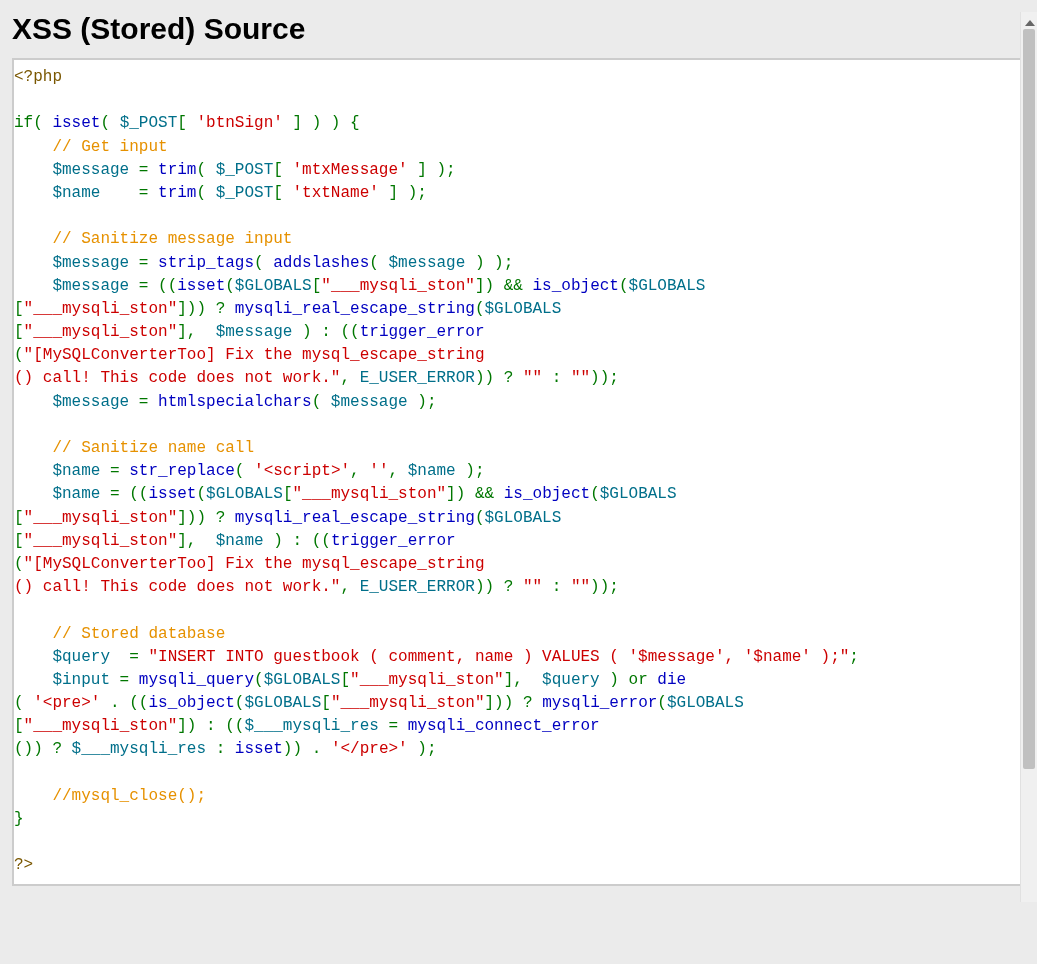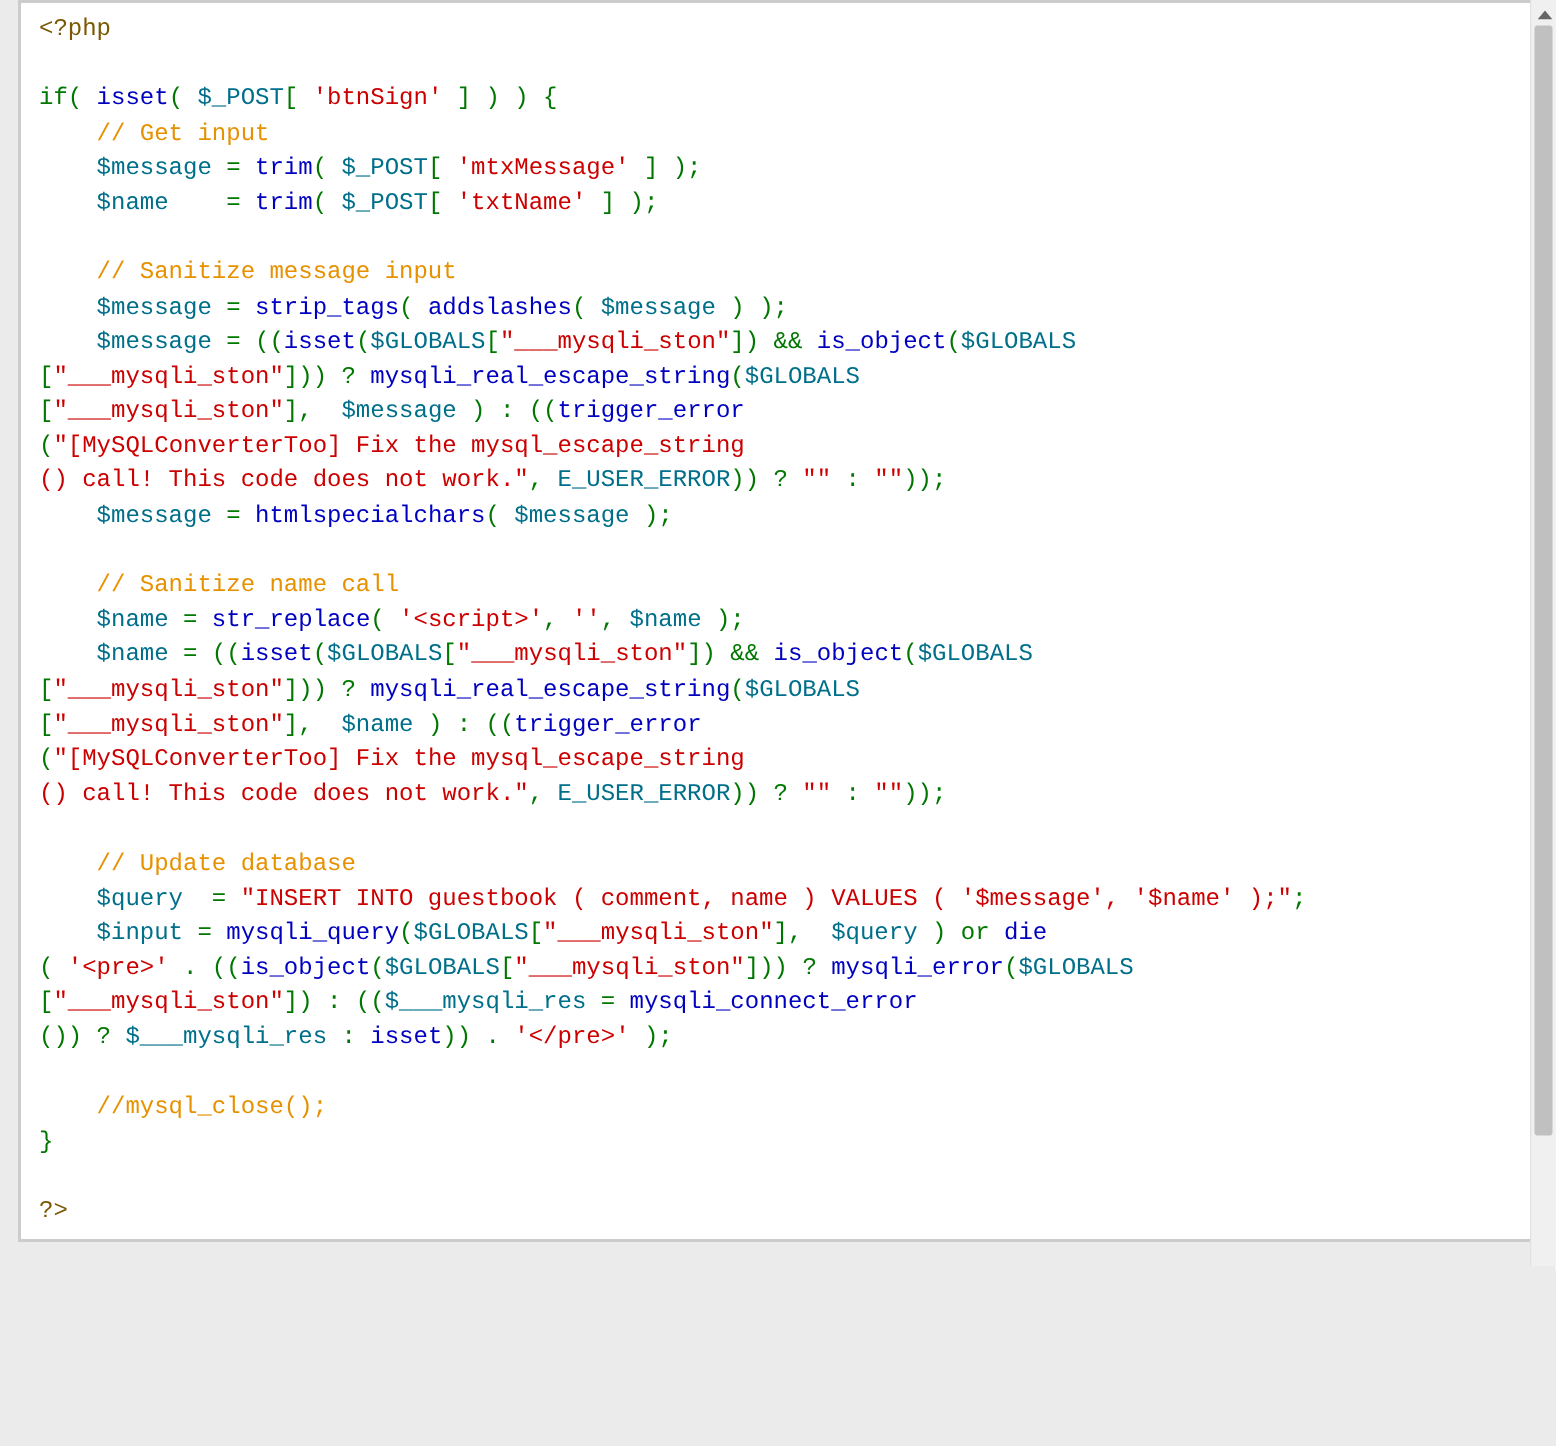--- a/index.html
+++ b/index.html
@@ -16,21 +16,21 @@
     .heading {
       font-size: 30px;
       font-weight: bold;
       color: #000;
       margin: 12px 0 12px 12px;
     }
     .code-box {
       margin: 0 12px 16px 12px;
       border: 2px solid #ccc;
       background: #fff;
-      padding: 6px 12px;
+      padding: 6px 0;
       font-family: "Courier New", Courier, monospace;
       font-size: 16px;
       line-height: 1.45;
       white-space: pre;
       overflow: auto;
     }
     .scrollbar {
       position: absolute;
       top: 0;
       right: 0;
@@ -73,20 +73,21 @@
     .c-orange { color: #e69100; }
     .c-red    { color: #cc0000; }
     .c-brown  { color: #7a5700; }
     .c-teal   { color: #006f8a; }
   </style>
 </head>
 <body>
 
 <div class="page">
 
+  <h1 class="heading">XSS (Stored) Source</h1>
 
 <div class="code-box"><span class="c-brown">&lt;?php</span>
 
 <span class="c-green">if</span><span class="c-green">( </span><span class="c-blue">isset</span><span class="c-green">( </span><span class="c-teal">$_POST</span><span class="c-green">[ </span><span class="c-red">'btnSign'</span><span class="c-green"> ] ) ) {</span>
 <span class="c-orange">    // Get input</span>
 <span>    </span><span class="c-teal">$message</span><span class="c-green"> = </span><span class="c-blue">trim</span><span class="c-green">( </span><span class="c-teal">$_POST</span><span class="c-green">[ </span><span class="c-red">'mtxMessage'</span><span class="c-green"> ] );</span>
 <span>    </span><span class="c-teal">$name</span><span class="c-green">    = </span><span class="c-blue">trim</span><span class="c-green">( </span><span class="c-teal">$_POST</span><span class="c-green">[ </span><span class="c-red">'txtName'</span><span class="c-green"> ] );</span>
 
 <span class="c-orange">    // Sanitize message input</span>
 <span>    </span><span class="c-teal">$message</span><span class="c-green"> = </span><span class="c-blue">strip_tags</span><span class="c-green">( </span><span class="c-blue">addslashes</span><span class="c-green">( </span><span class="c-teal">$message</span><span class="c-green"> ) );</span>
@@ -98,21 +99,21 @@
 <span>    </span><span class="c-teal">$message</span><span class="c-green"> = </span><span class="c-blue">htmlspecialchars</span><span class="c-green">( </span><span class="c-teal">$message</span><span class="c-green"> );</span>
 
 <span class="c-orange">    // Sanitize name call</span>
 <span>    </span><span class="c-teal">$name</span><span class="c-green"> = </span><span class="c-blue">str_replace</span><span class="c-green">( </span><span class="c-red">'&lt;script&gt;'</span><span class="c-green">, </span><span class="c-red">''</span><span class="c-green">, </span><span class="c-teal">$name</span><span class="c-green"> );</span>
 <span>    </span><span class="c-teal">$name</span><span class="c-green"> = ((</span><span class="c-blue">isset</span><span class="c-green">(</span><span class="c-teal">$GLOBALS</span><span class="c-green">[</span><span class="c-red">"___mysqli_ston"</span><span class="c-green">]) &amp;&amp; </span><span class="c-blue">is_object</span><span class="c-green">(</span><span class="c-teal">$GLOBALS</span>
 <span class="c-green">[</span><span class="c-red">"___mysqli_ston"</span><span class="c-green">])) ? </span><span class="c-blue">mysqli_real_escape_string</span><span class="c-green">(</span><span class="c-teal">$GLOBALS</span>
 <span class="c-green">[</span><span class="c-red">"___mysqli_ston"</span><span class="c-green">],  </span><span class="c-teal">$name</span><span class="c-green"> ) : ((</span><span class="c-blue">trigger_error</span>
 <span class="c-green">(</span><span class="c-red">"[MySQLConverterToo] Fix the mysql_escape_string
 () call! This code does not work."</span><span class="c-green">, </span><span class="c-teal">E_USER_ERROR</span><span class="c-green">)) ? </span><span class="c-red">""</span><span class="c-green"> : </span><span class="c-red">""</span><span class="c-green">));</span>
 
-<span class="c-orange">    // Update database</span>
+<span class="c-orange">    // Stored database</span>
 <span>    </span><span class="c-teal">$query</span><span class="c-green">  = </span><span class="c-red">"INSERT INTO guestbook ( comment, name ) VALUES ( '$message', '$name' );"</span><span class="c-green">;</span>
 <span>    </span><span class="c-teal">$input</span><span class="c-green"> = </span><span class="c-blue">mysqli_query</span><span class="c-green">(</span><span class="c-teal">$GLOBALS</span><span class="c-green">[</span><span class="c-red">"___mysqli_ston"</span><span class="c-green">],  </span><span class="c-teal">$query</span><span class="c-green"> ) or </span><span class="c-blue">die</span>
 <span class="c-green">( </span><span class="c-red">'&lt;pre&gt;'</span><span class="c-green"> . ((</span><span class="c-blue">is_object</span><span class="c-green">(</span><span class="c-teal">$GLOBALS</span><span class="c-green">[</span><span class="c-red">"___mysqli_ston"</span><span class="c-green">])) ? </span><span class="c-blue">mysqli_error</span><span class="c-green">(</span><span class="c-teal">$GLOBALS</span>
 <span class="c-green">[</span><span class="c-red">"___mysqli_ston"</span><span class="c-green">]) : ((</span><span class="c-teal">$___mysqli_res</span><span class="c-green"> = </span><span class="c-blue">mysqli_connect_error</span>
 <span class="c-green">()) ? </span><span class="c-teal">$___mysqli_res</span><span class="c-green"> : </span><span class="c-blue">isset</span><span class="c-green">)) . </span><span class="c-red">'&lt;/pre&gt;'</span><span class="c-green"> );</span>
 
 <span class="c-orange">    //mysql_close();</span>
 <span class="c-green">}</span>
 
 <span class="c-brown">?&gt;</span>

